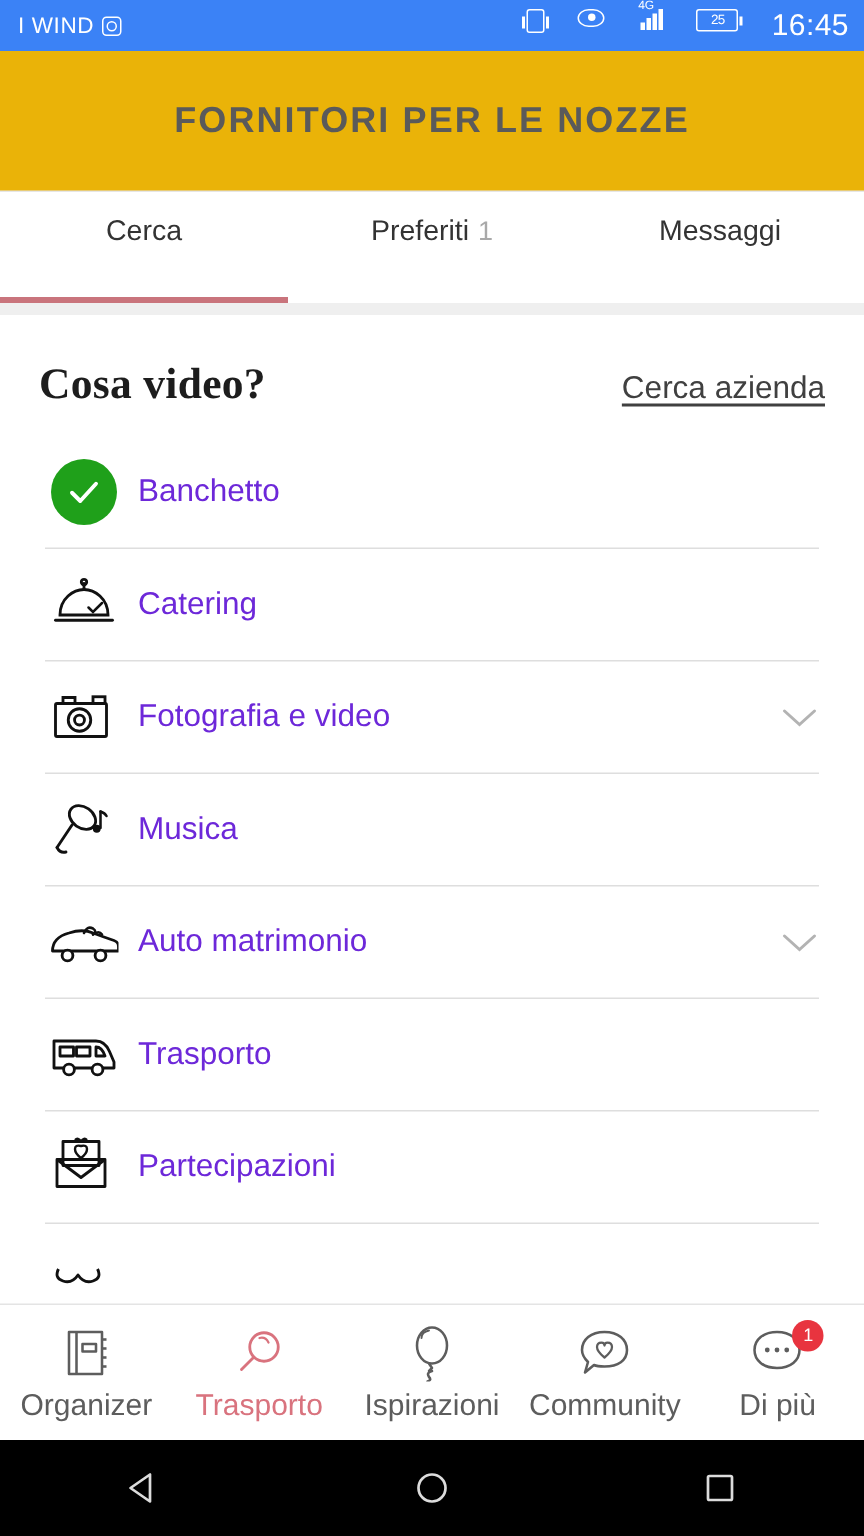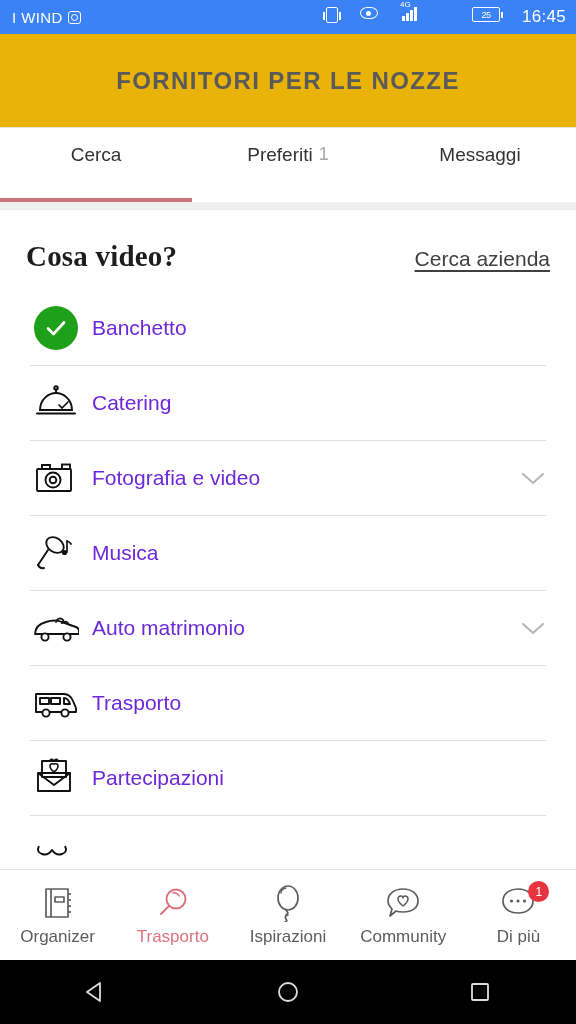--- a/index.html
+++ b/index.html
@@ -33,24 +33,24 @@
     display:flex; align-items:center; justify-content:center; }
   .sb-eye::after { content:""; width:5px; height:5px; background:#fff; border-radius:50%; }
   .sb-net { display:flex; align-items:flex-end; gap:1px; position:relative; padding-left:2px; }
   .sb-net .g4 { position:absolute; top:-6px; left:0; font-size:8px; line-height:8px; }
   .sb-net i { display:block; width:3px; background:#fff; }
   .sb-net i:nth-child(2){height:5px;} .sb-net i:nth-child(3){height:8px;}
   .sb-net i:nth-child(4){height:11px;} .sb-net i:nth-child(5){height:14px;}
   .sb-batt {
     width:28px; height:15px; border:1.7px solid #fff; border-radius:2px;
     display:flex; align-items:center; justify-content:center; position:relative;
-    font-size:9px; letter-spacing:-.5px;margin-left:33px;
+    font-size:9px; letter-spacing:-.5px;
   }
   .sb-batt::after { content:""; position:absolute; right:-4px; top:4px; width:2px; height:6px; background:#fff; }
-  .sb-time { font-size:17px; letter-spacing:.3px; }
+  .sb-time { font-size:20px; letter-spacing:.3px; }
 
   
   .app-header {
     height:94px; background:#eab308;
     display:flex; align-items:center; justify-content:center;
     border-bottom:1px solid #e6e6e6;
   }
   .app-title {
     font-size:24px; font-weight:bold; color:#5a5a5a;
     letter-spacing:1.4px;
@@ -111,21 +111,21 @@
   .bottom-nav {
     position:absolute; left:0; right:0; bottom:64px; height:91px;
     background:#fff; border-top:1px solid #e4e4e4;
     display:flex; align-items:center;
   }
   .nav-item {
     flex:1; display:flex; flex-direction:column; align-items:center;
     justify-content:center; gap:4px; position:relative; color:#5d5d5d;
   }
   .nav-item.active { color:#d9737e; }
-  .nav-label { font-size:17px; }
+  .nav-label { font-size:20px; }
   .nav-ico { height:40px; display:flex; align-items:center; justify-content:center; position:relative; }
   .nav-badge {
     position:absolute; top:-2px; right:-12px;
     background:#e8343f; color:#fff; border-radius:50%;
     width:21px; height:21px; font-size:12px;
     display:flex; align-items:center; justify-content:center;
   }
 
   
   .sysnav {

